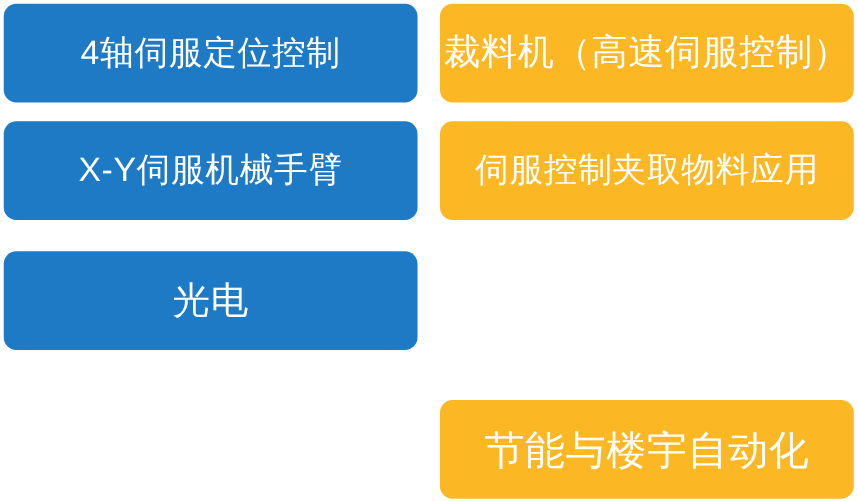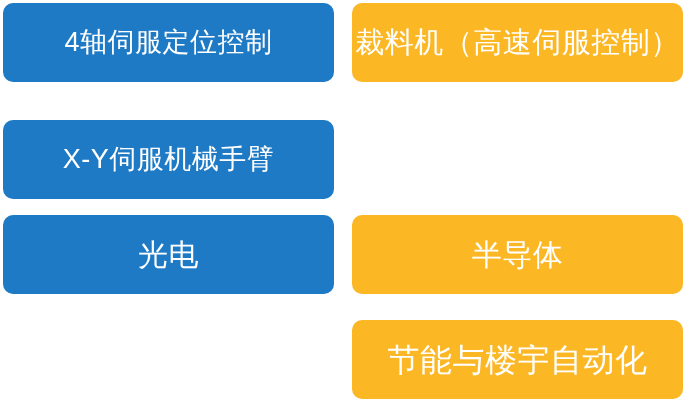--- a/index.html
+++ b/index.html
@@ -36,22 +36,22 @@
     letter-spacing: 0.5px;
     white-space: nowrap;
     line-height: 1;
     text-align: center;
   }
   
   .col-left  { left: 3px; }
   .col-right { left: 352px; }
   
   .row-1 { top: 3px; }
-  .row-2 { top: 120px; }
-  .row-3 { top: 215px; }
+  .row-2 { top: 97px; }
+  .row-3 { top: 201px; }
   .row-4 { top: 320px; }
   
   .theme-blue   { background: #1E7AC5; }
   .theme-orange { background: #FBB724; }
   
   .size-lg  { font-size: 32px; }
   .size-md  { font-size: 27px; }
   .size-xl  { font-size: 30px; }
   .size-fit { font-size: 29px; letter-spacing: 0px; }
 </style>
@@ -65,27 +65,27 @@
   </div>
 
   <div class="cell col-right row-1 theme-orange">
     <span class="label size-fit">裁料机（高速伺服控制）</span>
   </div>
 
   <div class="cell col-left row-2 theme-blue">
     <span class="label size-md">X-Y伺服机械手臂</span>
   </div>
 
+  <div class="cell col-right row-2 theme-orange">
+    <span class="label size-md">伺服控制夹取物料应用</span>
+  </div>
 
   <div class="cell col-left row-3 theme-blue">
     <span class="label size-xl">光电</span>
   </div>
 
-  <div class="cell col-right row-3 theme-orange">
-    <span class="label size-xl">半导体</span>
-  </div>
 
 
   <div class="cell col-right row-4 theme-orange">
     <span class="label size-lg">节能与楼宇自动化</span>
   </div>
 
 </div>
 
 </body></html>

